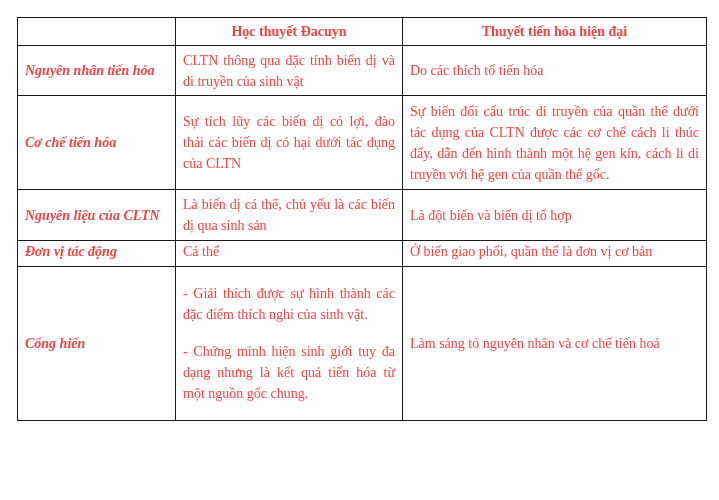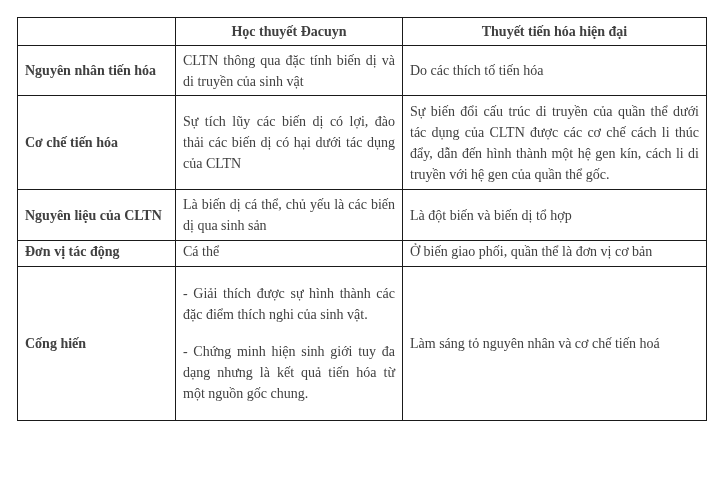--- a/index.html
+++ b/index.html
@@ -18,37 +18,38 @@
     }
     table.cmp {
       position: absolute;
       left: 17px;
       top: 17px;
       border-collapse: collapse;
       table-layout: fixed;
       width: 689px;
       font-family: "Liberation Serif", "DejaVu Serif", serif;
       font-size: 14px;
-      color: #404040;
+      color: #ef4444;
     }
     table.cmp td, table.cmp th {
       border: 1px solid #1a1a1a;
       padding: 0 7px;
       vertical-align: middle;
       line-height: 21px;
     }
     table.cmp th {
       font-weight: bold;
       text-align: center;
       height: 27px;
     }
     td.rowhead {
       font-weight: bold;
       text-align: justify;
       text-align-last: left;
+      font-style: italic;
     }
     td.rowhead.just-last {
       text-align-last: auto;
     }
     td.cell {
       text-align: justify;
     }
     .bullet-line {
       display: block;
       margin: 16px 0;

